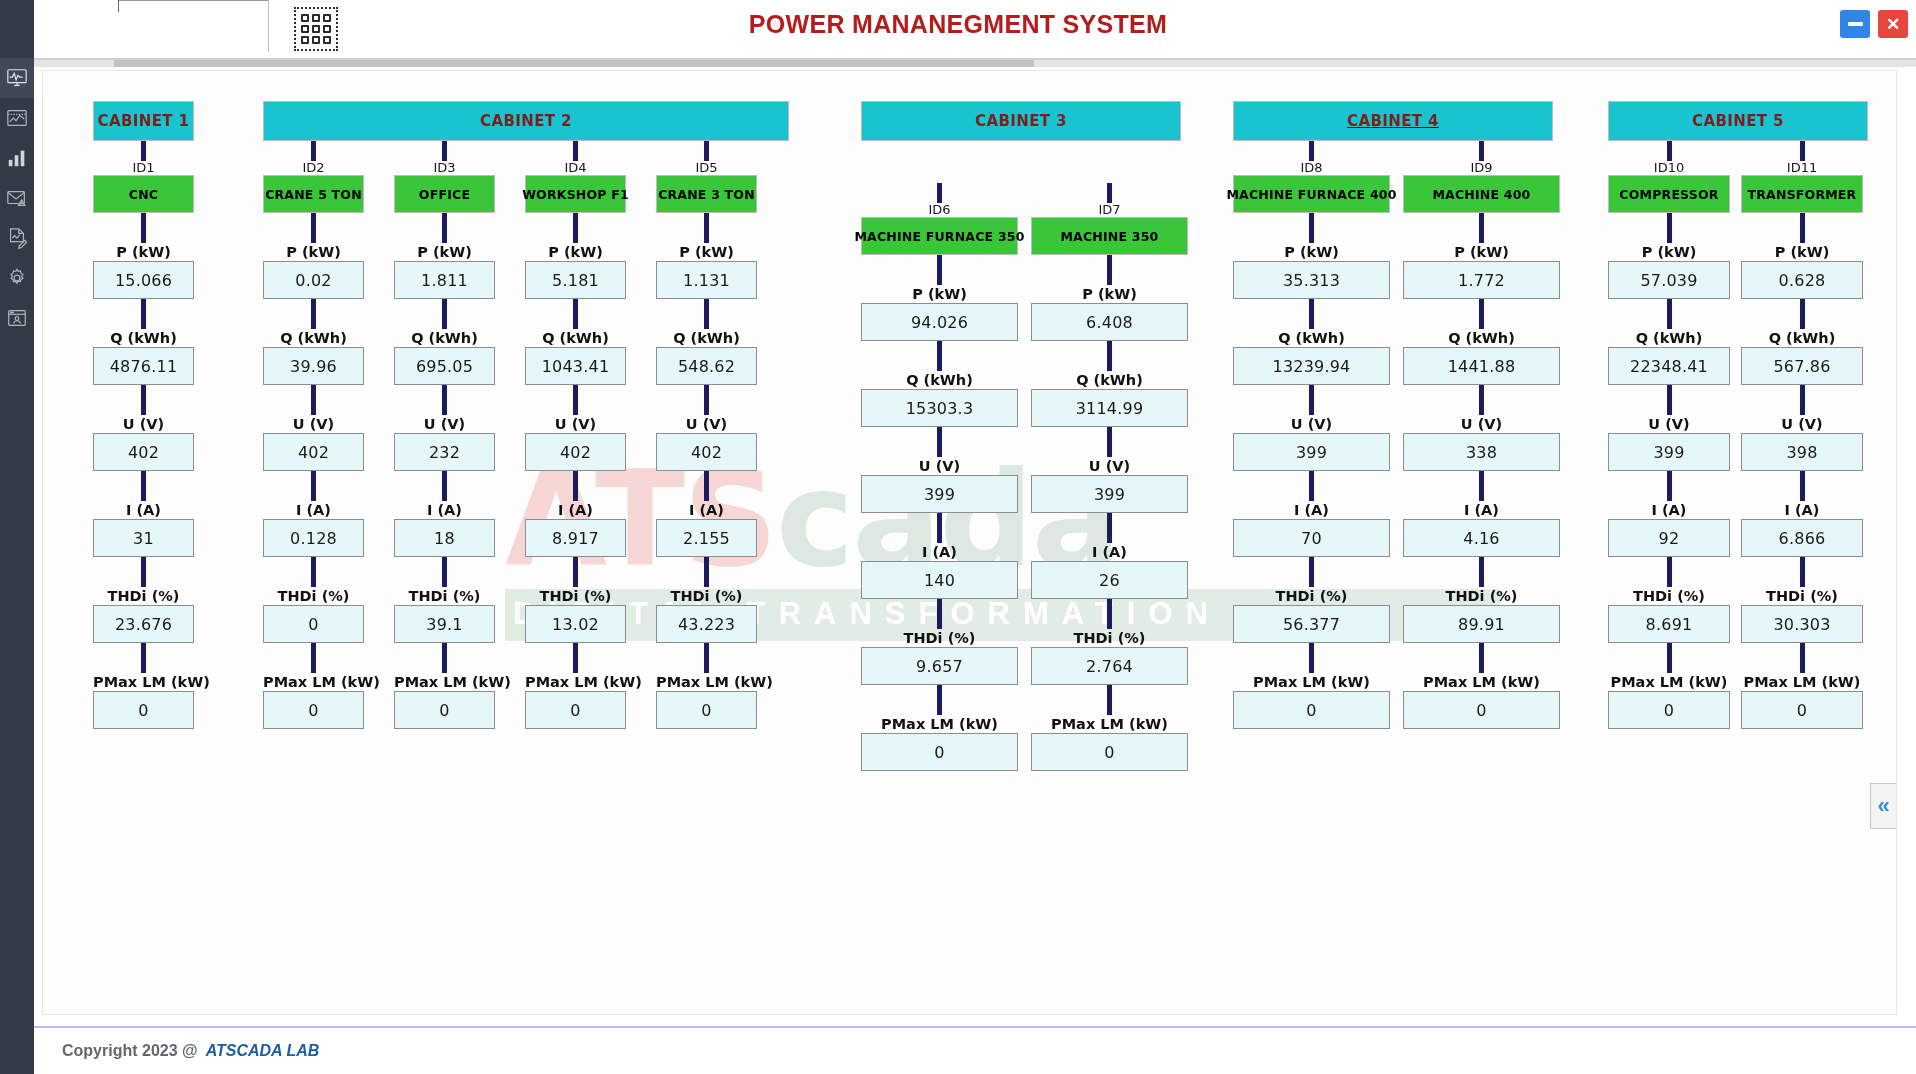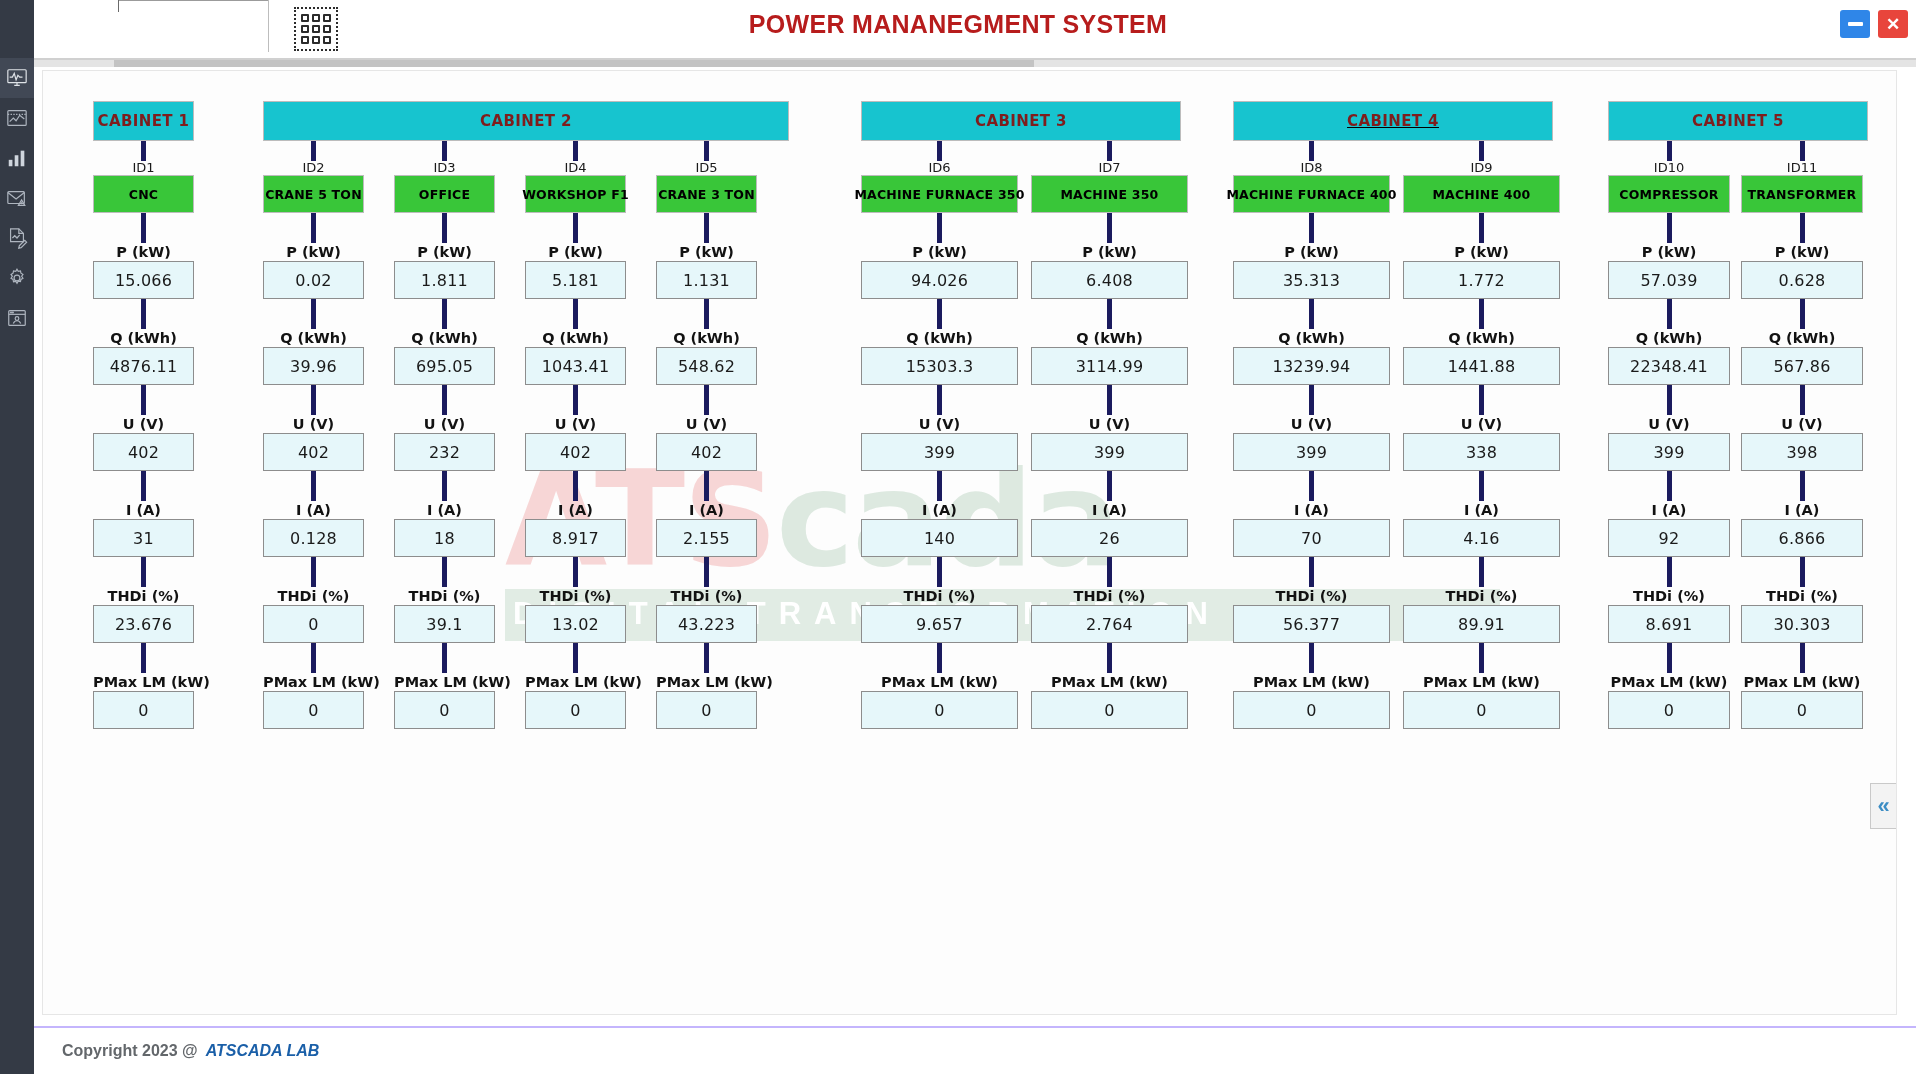--- a/index.html
+++ b/index.html
@@ -403,21 +403,21 @@
               <div class="metric-label">THDi (%)</div>
               <div class="value-box">43.223</div>
               <div class="vline mid"></div>
               <div class="metric-label">PMax LM (kW)</div>
               <div class="value-box">0</div>
             </div>
           </div>
         </div>
         <div class="cabinet-group" style="left: 818px; width: 320px;">
           <div class="cab-header">CABINET 3</div>
-          <div style="position: relative; height: 860px;">
+          <div style="position: relative; height: 860px; margin-top: 42px;">
             <div class="branch" style="left: 0px; width: 157px;">
               <div class="vline short"></div>
               <div class="id-label">ID6</div>
               <div class="device-box">MACHINE FURNACE 350</div>
               <div class="vline mid"></div>
               <div class="metric-label">P (kW)</div>
               <div class="value-box">94.026</div>
               <div class="vline mid"></div>
               <div class="metric-label">Q (kWh)</div>
               <div class="value-box">15303.3</div>

